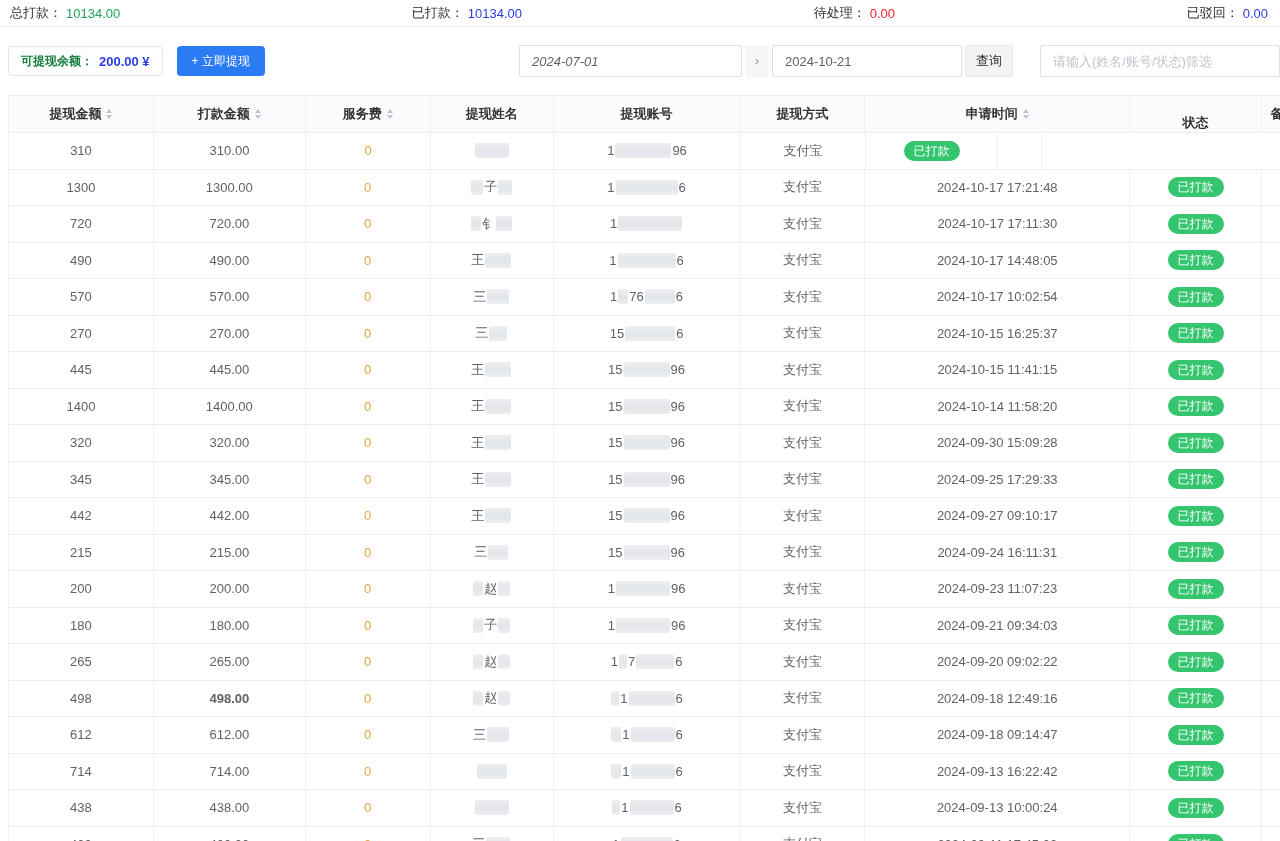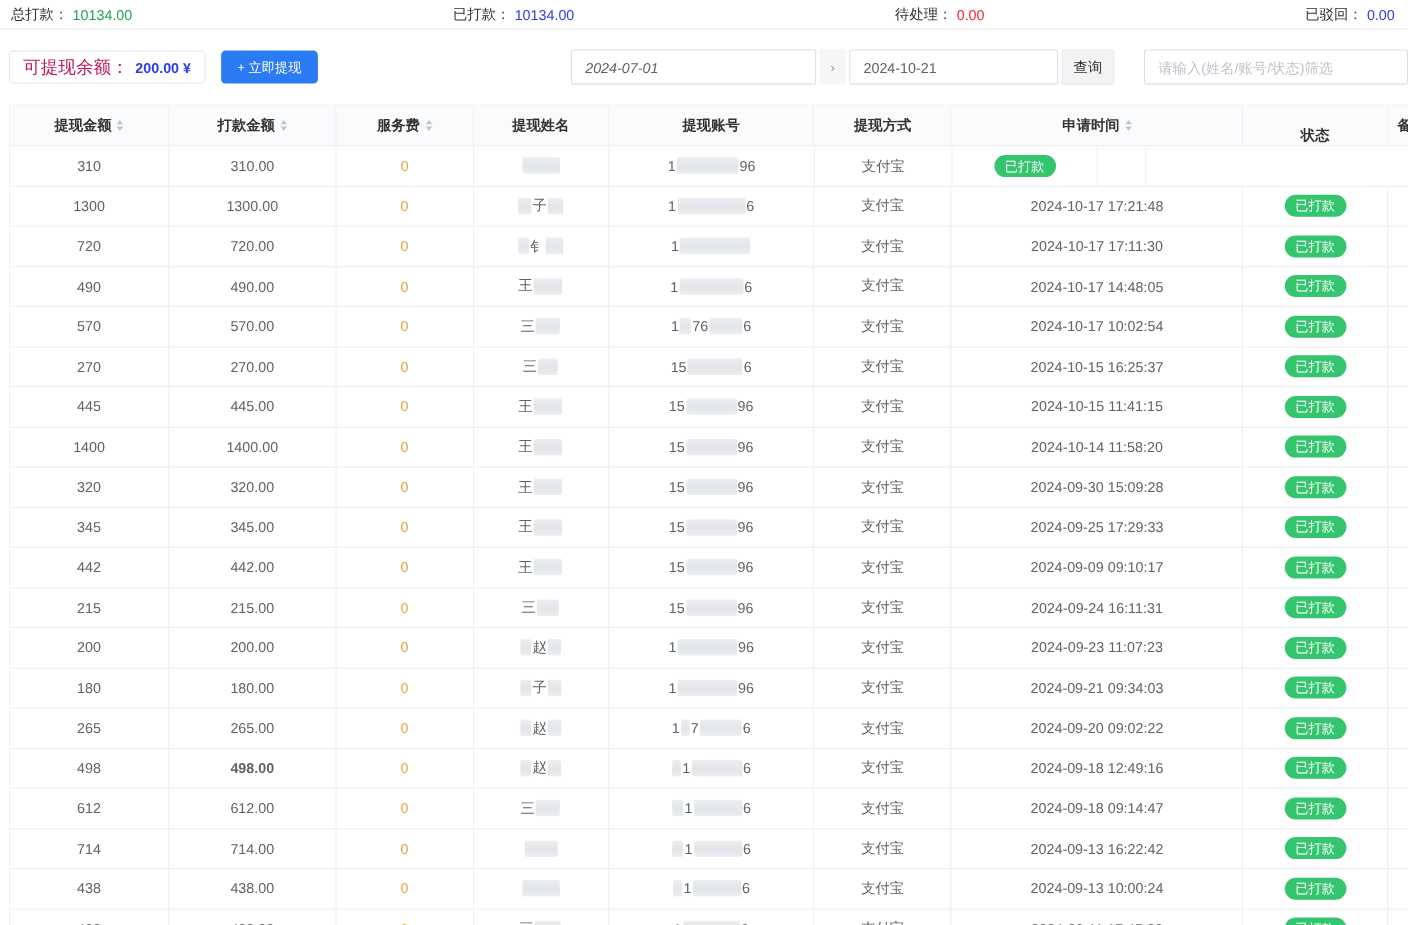--- a/index.html
+++ b/index.html
@@ -12,21 +12,21 @@
   .stat-item { display:flex; align-items:center; font-size:13px; }
   .stat-label { color:#303133; }
   .stat-value { margin-left:4px; font-weight:500; }
 
   
   .toolbar { display:flex; justify-content:space-between; align-items:center;
     padding:18px 0 18px 8px; }
   .toolbar-left { display:flex; align-items:center; }
   .balance-box { height:30px; display:flex; align-items:center; padding:0 12px;
     border:1px solid #e3e6eb; border-radius:4px; background:#fff; }
-  .balance-label { color:#be185d; font-size:16px; }
+  .balance-label { color:#15803d; font-size:12px;font-weight:bold; }
   .balance-value { color:#2a3ce8; font-weight:600; margin-left:6px; font-size:13px; }
   .withdraw-btn { height:30px; margin-left:14px; padding:0 15px; background:#2b7bf5;
     color:#fff; font-size:12px; border:none; border-radius:4px; cursor:pointer; }
   .toolbar-right { display:flex; align-items:center; }
   .date-input { height:32px; border:1px solid #dcdfe6; border-radius:2px; padding:0 12px;
     font-size:13px; color:#606266; outline:none; }
   .date-from { width:223px;font-style:italic; }
   .date-to { width:190px; }
   .date-sep { width:24px; height:32px; margin:0 3px; background:#f5f6f8; color:#909399;
     display:flex; align-items:center; justify-content:center; font-size:12px; border-radius:2px; cursor:pointer; }
@@ -349,21 +349,21 @@
         <div class="td" style="width: 123px;">
           <span class="seg-text">王</span>
           <span class="seg-blur" style="width: 26px;"></span>
         </div>
         <div class="td" style="width: 187px;">
           <span class="seg-text">15</span>
           <span class="seg-blur" style="width: 46px;"></span>
           <span class="seg-text">96</span>
         </div>
         <div class="td" style="width: 125px;">支付宝</div>
-        <div class="td" style="width: 265px;">2024-09-09 09:10:17</div>
+        <div class="td" style="width: 265px;">2024-09-27 09:10:17</div>
         <div class="td" style="width: 132px;">
           <span class="badge" style="background: rgb(53, 197, 111);">已打款</span>
         </div>
         <div class="td" style="width: 44px;"></div>
       </div>
       <div class="tr">
         <div class="td" style="width: 145px;">215</div>
         <div class="td" style="width: 152px;">215.00</div>
         <div class="td fee" style="width: 125px;">0</div>
         <div class="td" style="width: 123px;">

